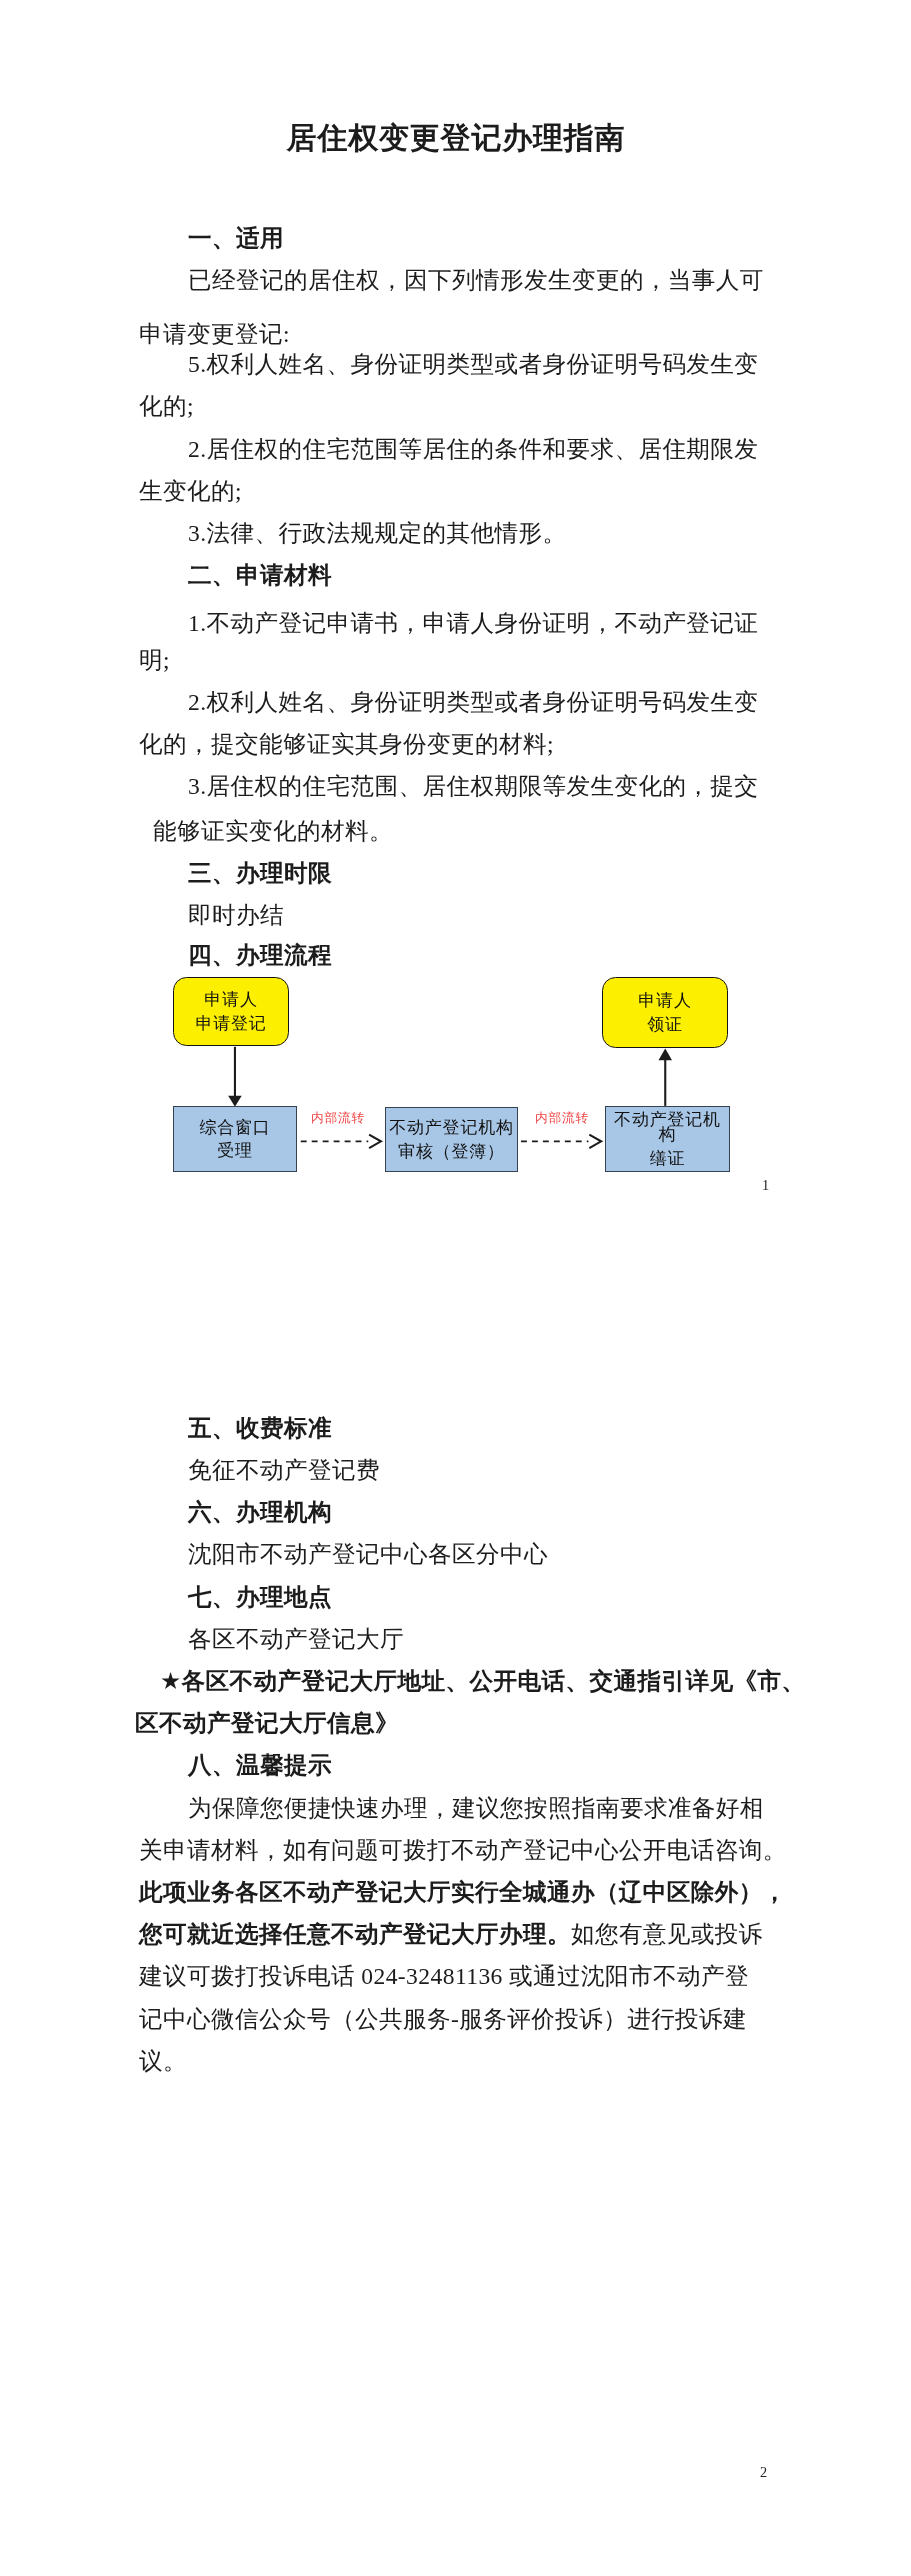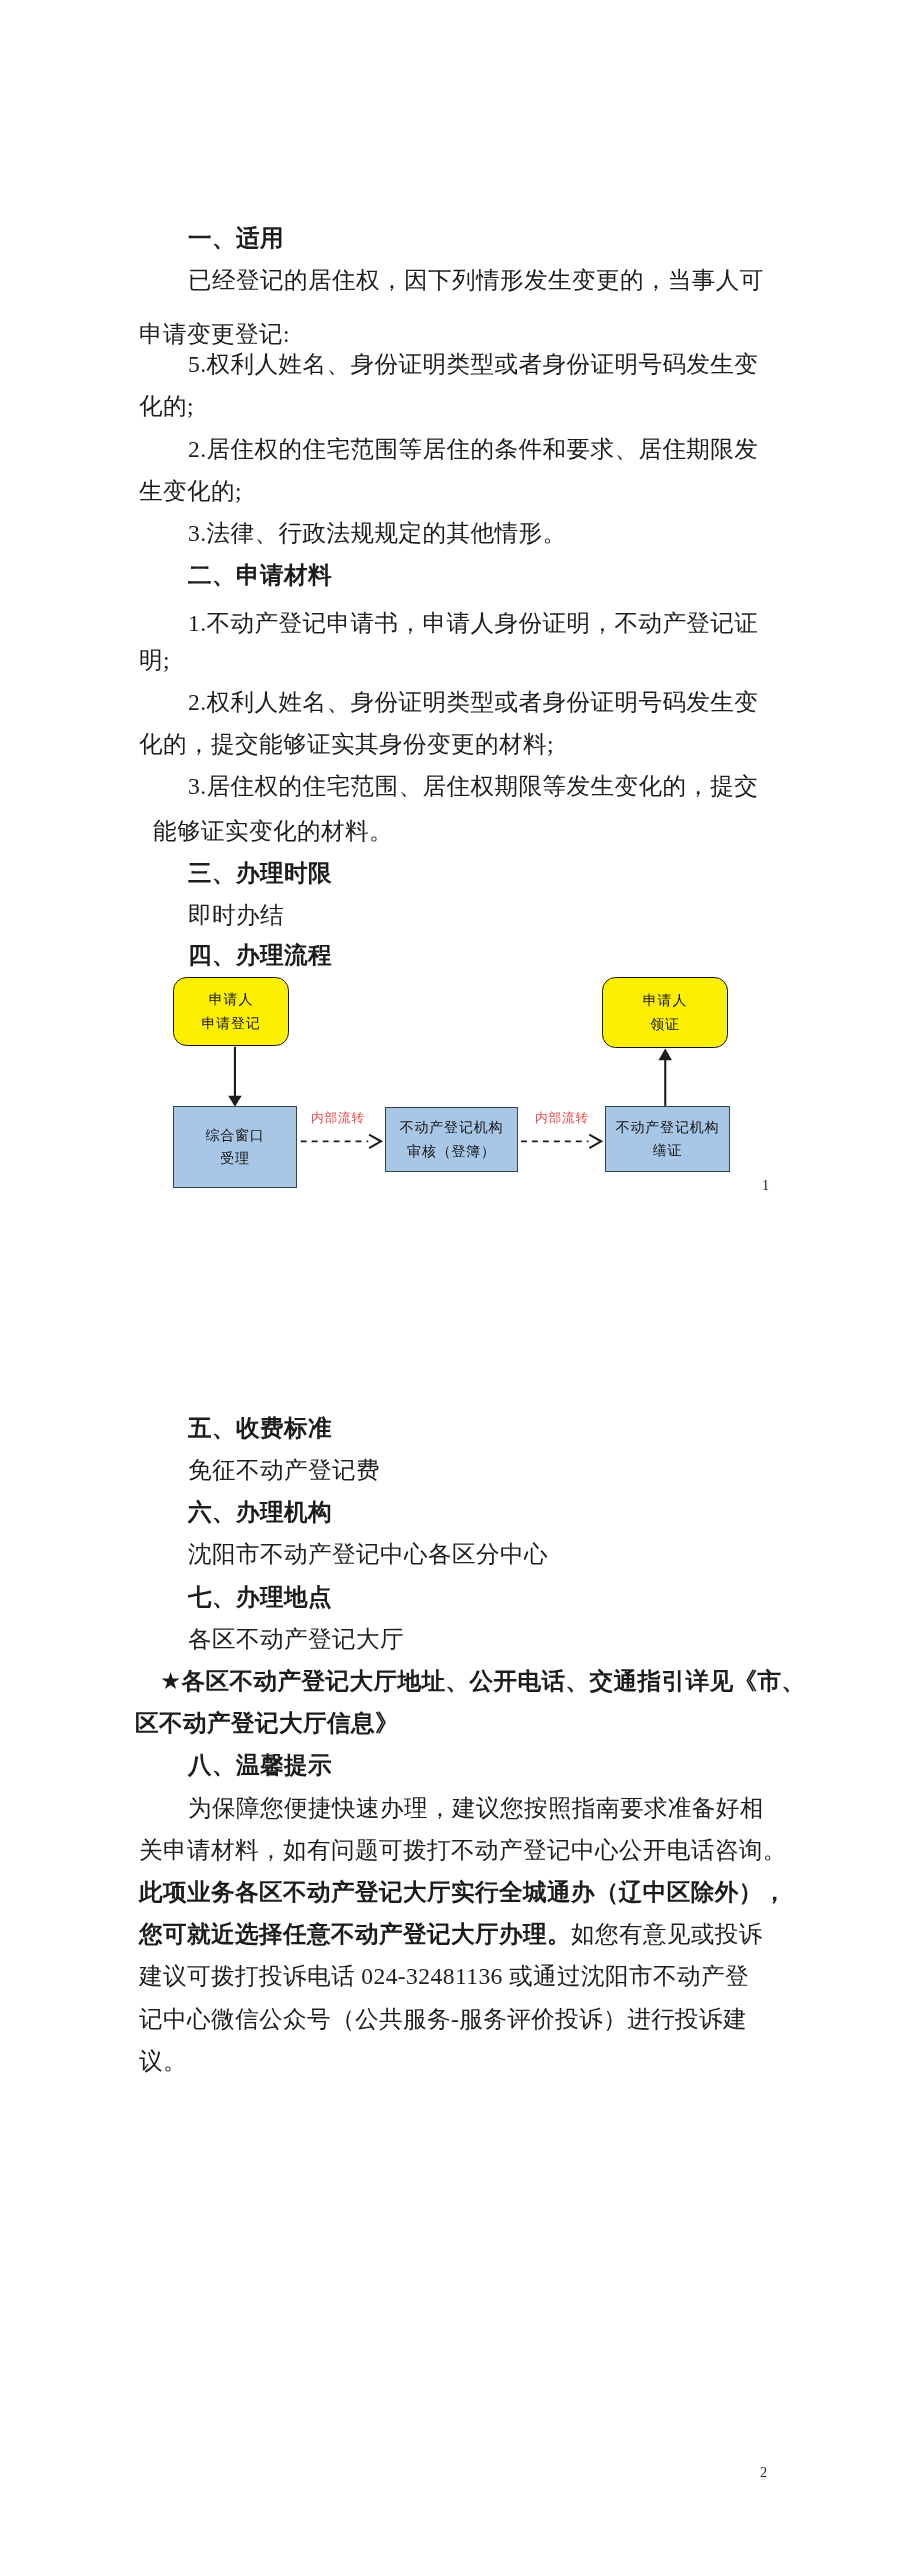--- a/index.html
+++ b/index.html
@@ -19,33 +19,34 @@
   }
   .doc-line.bold,.doc-line .bold{
     font-family:"Liberation Sans","DejaVu Sans",sans-serif;font-weight:700;
   }
   .page-number{position:absolute;font-size:14.3px;line-height:15px;color:#222;}
   #pn1{left:762px;top:1178px;}
   #pn2{left:760px;top:2465px;}
   .node{
     position:absolute;display:flex;flex-direction:column;align-items:center;
     justify-content:center;row-gap:8.4px;box-sizing:border-box;
-    font-size:14px;line-height:15px;text-align:center;color:#111;
+    font-size:17px;line-height:15px;text-align:center;color:#111;
     letter-spacing:0.8px;
   }
   .node.yellow{background:#FCF000;border:1.7px solid #141414;border-radius:13.5px;}
   .node.blue{background:#A8C6E6;border:1.7px solid #36424f;}
   .edge-label{position:absolute;font-size:12.7px;line-height:13.5px;color:#ef4444;letter-spacing:0.8px;}
   .arrows{position:absolute;left:0;top:954px;}
 </style>
 </head>
 <body>
 
 <div class="canvas">
 
+  <div class="doc-title">居住权变更登记办理指南</div>
 
   <div id="lines">
       <div class="doc-line bold" style="left: 188px; top: 224px;">一、适用</div>
       <div class="doc-line" style="left: 188px; top: 266px;">已经登记的居住权，因下列情形发生变更的，当事人可</div>
       <div class="doc-line" style="left: 139px; top: 320px;">申请变更登记:</div>
       <div class="doc-line" style="left: 188px; top: 350px;">5.权利人姓名、身份证明类型或者身份证明号码发生变</div>
       <div class="doc-line" style="left: 139px; top: 392px;">化的;</div>
       <div class="doc-line" style="left: 188px; top: 435px;">2.居住权的住宅范围等居住的条件和要求、居住期限发</div>
       <div class="doc-line" style="left: 139px; top: 477px;">生变化的;</div>
       <div class="doc-line" style="left: 188px; top: 519px;">3.法律、行政法规规定的其他情形。</div>
@@ -102,21 +103,21 @@
 
   <div id="flowchart-nodes">
       <div class="node yellow" style="left: 173px; top: 977px; width: 116px; height: 69px;">
         <span>申请人</span>
         <span>申请登记</span>
       </div>
       <div class="node yellow" style="left: 602px; top: 977px; width: 126px; height: 71px;">
         <span>申请人</span>
         <span>领证</span>
       </div>
-      <div class="node blue" style="left: 173px; top: 1106px; width: 124px; height: 82px;">
+      <div class="node blue" style="left: 173px; top: 1106px; width: 124px; height: 66px;">
         <span>综合窗口</span>
         <span>受理</span>
       </div>
       <div class="node blue" style="left: 385px; top: 1107px; width: 133px; height: 65px;">
         <span>不动产登记机构</span>
         <span>审核（登簿）</span>
       </div>
       <div class="node blue" style="left: 605px; top: 1106px; width: 125px; height: 66px;">
         <span>不动产登记机构</span>
         <span>缮证</span>

